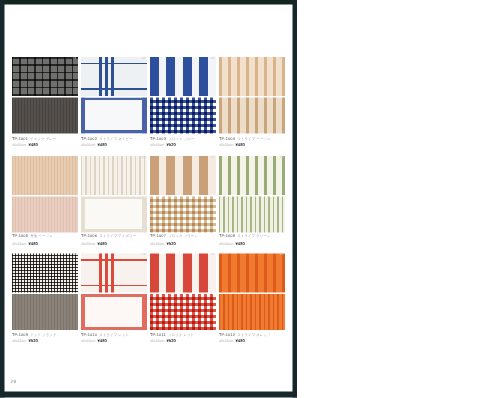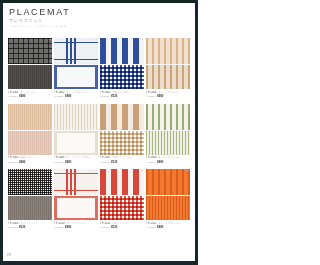--- a/index.html
+++ b/index.html
@@ -55,25 +55,20 @@
 </head>
 <body>
 
 <div class="page">
 
   <div class="frame-top"></div>
   <div class="frame-left"></div>
   <div class="frame-right"></div>
   <div class="frame-bottom"></div>
 
-  <div class="header">
-    <div class="title">PLACEMAT</div>
-    <div class="subtitle">プレイスマット</div>
-    <div class="tagline">ランチョンマット / テーブルマット / コースター</div>
-  </div>
 
   <div class="grid" id="product-grid">
       <div class="row">
         <div class="cell" style="position: relative;">
           <div class="swatches">
             <div class="sw" style="background: repeating-linear-gradient(90deg, rgb(88, 88, 90) 0px, rgb(88, 88, 90) 1px, transparent 1px, transparent 5px), repeating-linear-gradient(0deg, rgb(88, 88, 90) 0px, rgb(88, 88, 90) 1px, transparent 1px, transparent 5px) rgb(111, 111, 109); background-blend-mode: multiply;"></div>
             <div class="sw small" style="background: repeating-linear-gradient(90deg, rgb(71, 67, 64) 0px, rgb(71, 67, 64) 1px, rgb(85, 80, 76) 1px, rgb(85, 80, 76) 2px);"></div>
           </div>
           <div class="corner">01</div>
           <div class="caption">

